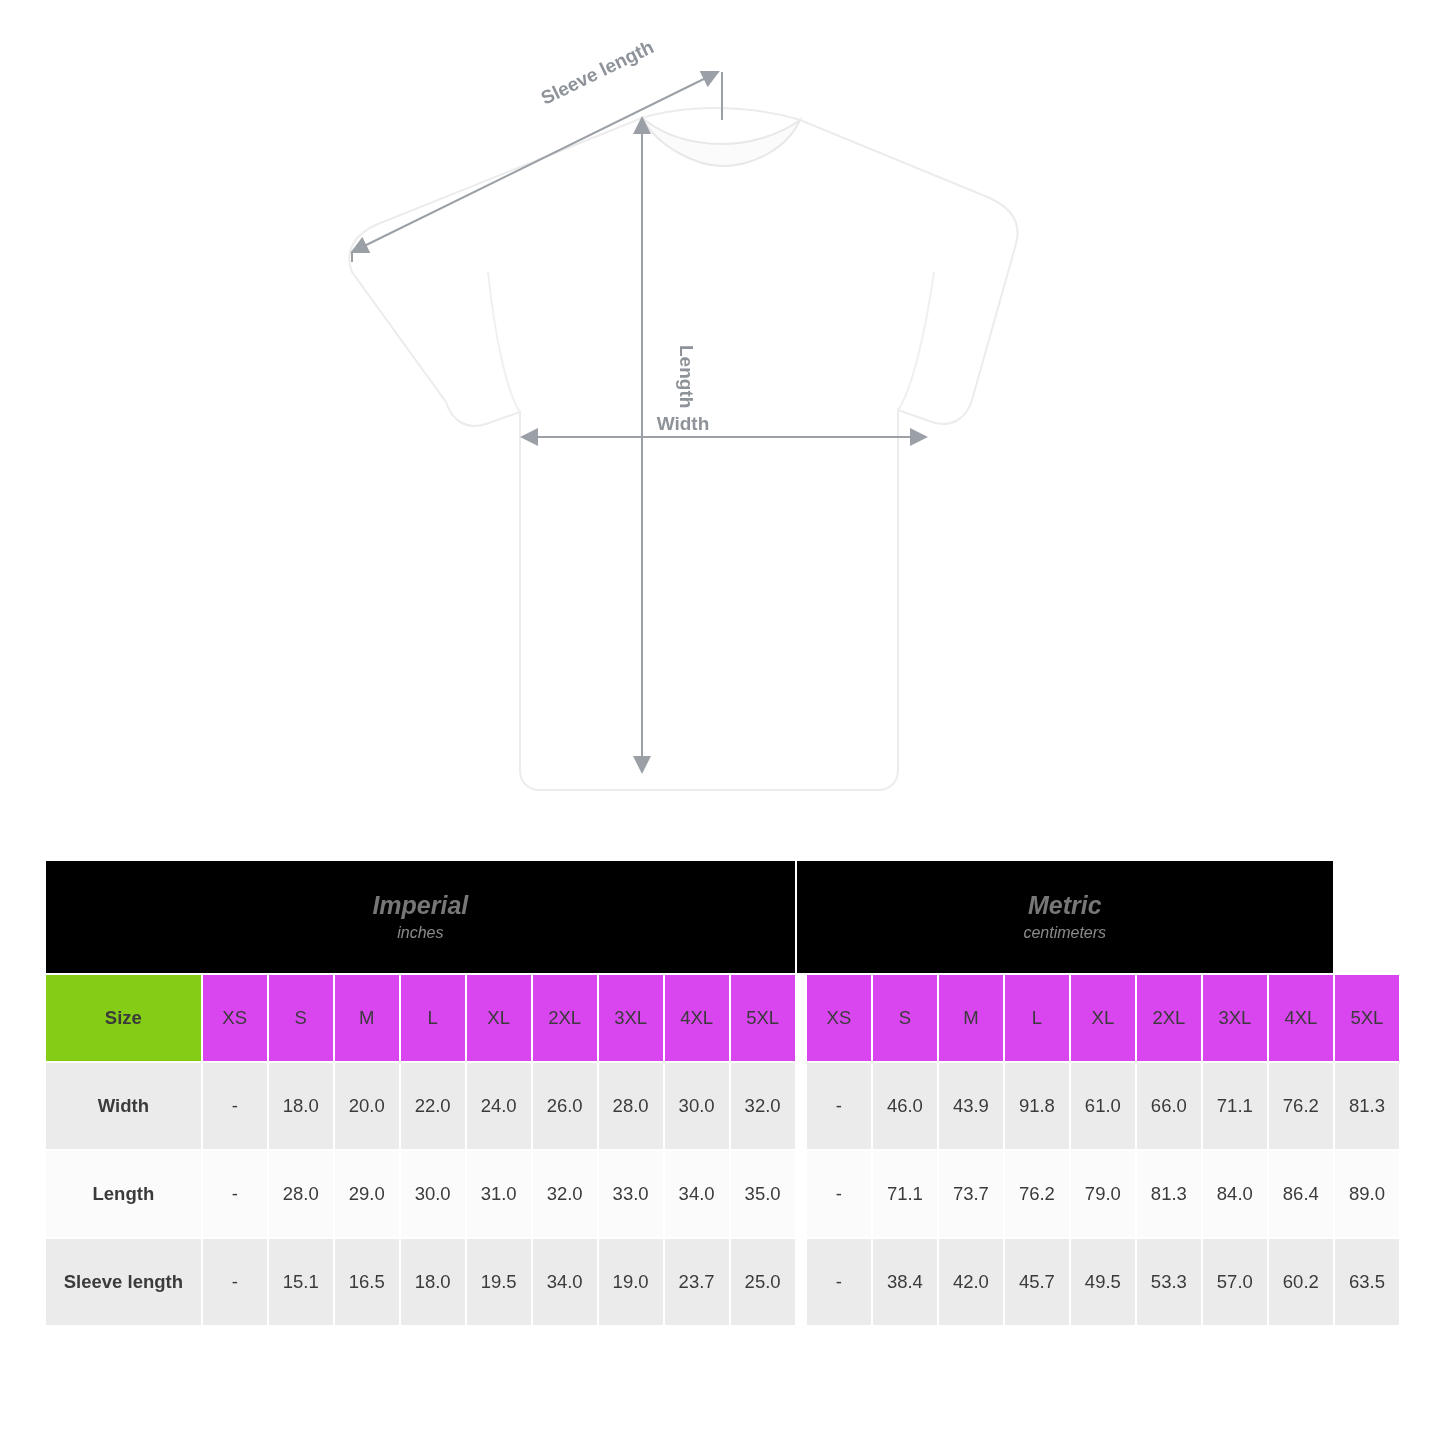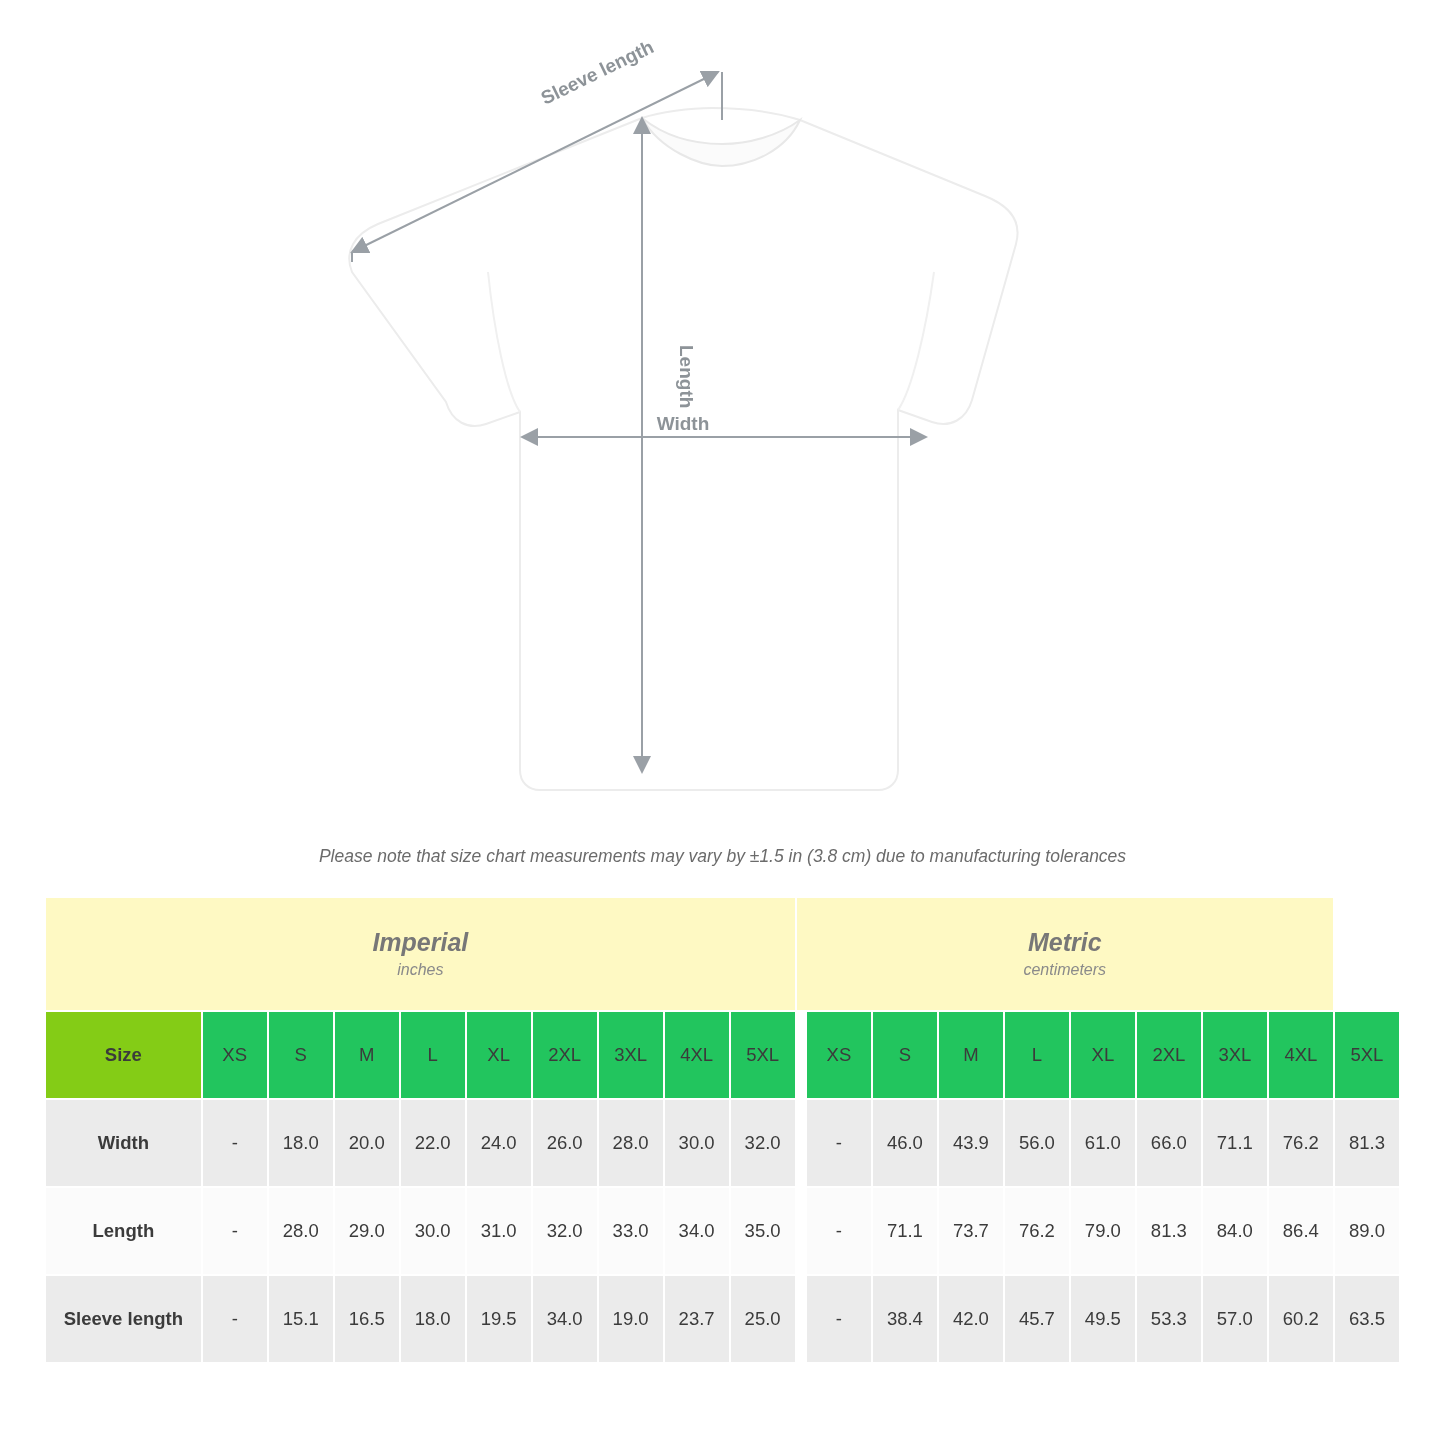--- a/index.html
+++ b/index.html
@@ -62,41 +62,41 @@
   table.size-table td,
   table.size-table th {
     border: 2px solid #ffffff;
     text-align: center;
     vertical-align: middle;
     font-weight: normal;
   }
 
   
   .unit-row td {
-    background: #fef9c3;
+    background: #000000;
     height: 112px;
     padding: 0;
   }
   .unit-name {
     font-size: 25px;
     font-style: italic;
     font-weight: bold;
     color: #777777;
     line-height: 1.1;
   }
   .unit-sub {
     font-size: 16px;
     font-style: italic;
     color: #8a8a8a;
     margin-top: 5px;
   }
 
   
   .head-row td {
-    background: #22c55e;
+    background: #d946ef;
     height: 84px;
     font-size: 18.5px;
     color: #3b3b3b;
   }
   .head-row td.label-cell {
     font-weight: bold;
     font-size: 18.5px;
     background: #84cc16;
   }
   .head-row td.gap-cell,
@@ -182,21 +182,20 @@
 
       <text x="545" y="105" transform="rotate(-26 545 105)" font-family="Liberation Sans, sans-serif" font-size="19" font-weight="bold" fill="#8d9398">Sleeve length</text>
 
       <text x="680" y="345" transform="rotate(90 680 345)" font-family="Liberation Sans, sans-serif" font-size="19" font-weight="bold" fill="#8d9398">Length</text>
 
       <text x="683" y="430" text-anchor="middle" font-family="Liberation Sans, sans-serif" font-size="19" font-weight="bold" fill="#8d9398">Width</text>
     </svg>
   </div>
 
   <div class="title-block">
-    <div class="chart-note">Please note that size chart measurements may vary by ±1.5 in (3.8 cm) due to manufacturing tolerances</div>
   </div>
 
   <div class="table-wrap">
     <table class="size-table">
       <colgroup>
         <col class="col-label">
         <col class="col-val">
           <col class="col-val">
           <col class="col-val">
           <col class="col-val">
@@ -260,21 +259,21 @@
           <td>22.0</td>
           <td>24.0</td>
           <td>26.0</td>
           <td>28.0</td>
           <td>30.0</td>
           <td>32.0</td>
           <td class="gap-cell"></td>
           <td>-</td>
           <td>46.0</td>
           <td>43.9</td>
-          <td>56.0</td>
+          <td>91.8</td>
           <td>61.0</td>
           <td>66.0</td>
           <td>71.1</td>
           <td>76.2</td>
           <td>81.3</td>
         </tr>
 
         <tr class="body-row plain">
           <td class="label-cell">Length</td>
           <td>-</td>

